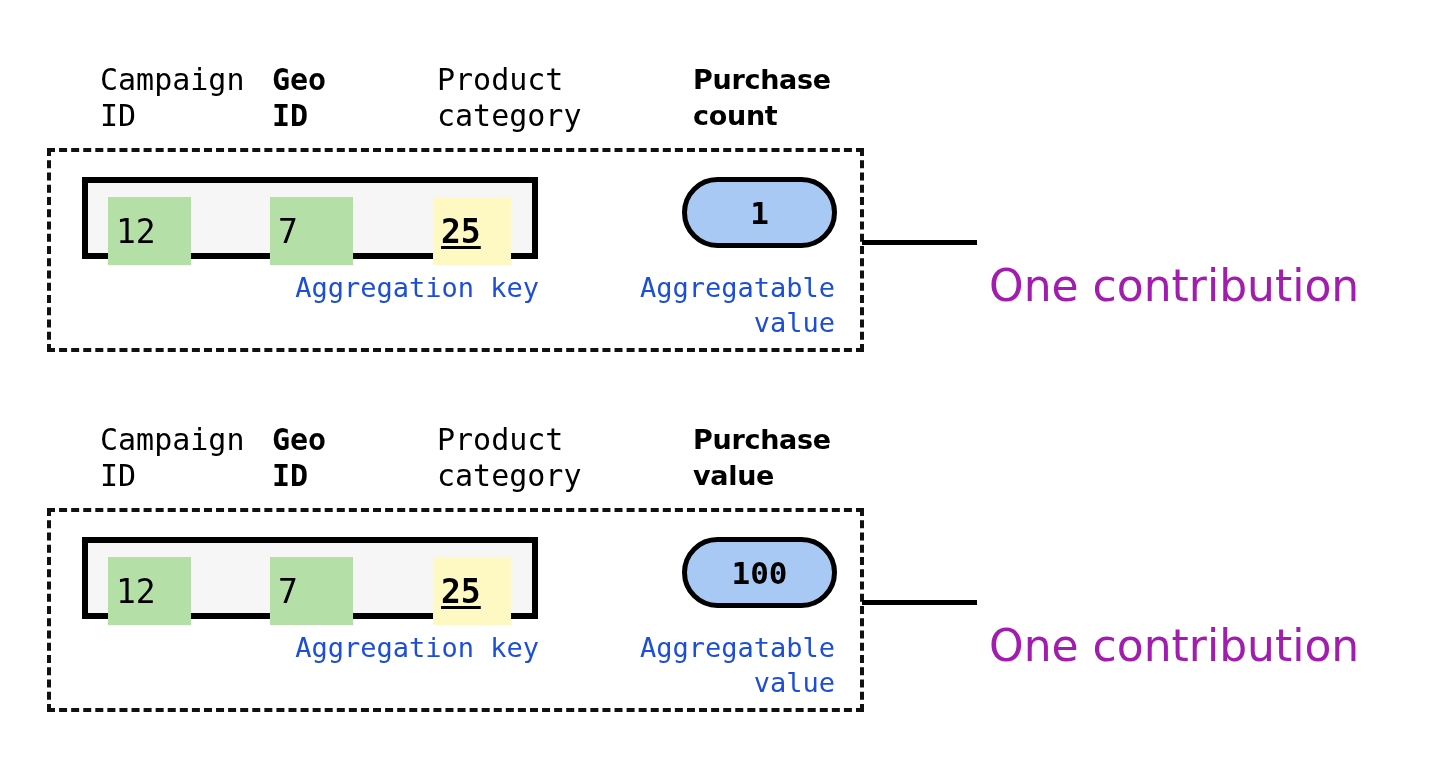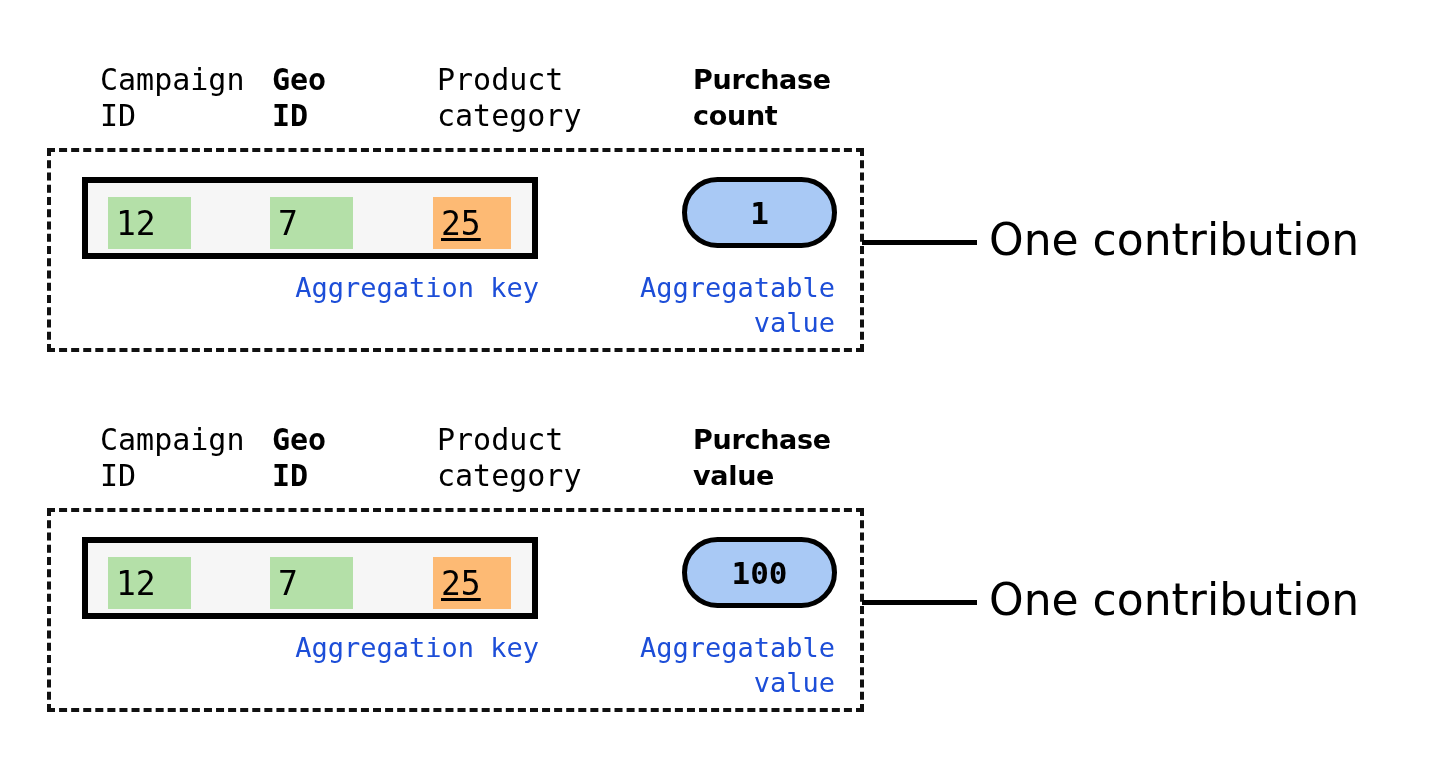--- a/index.html
+++ b/index.html
@@ -69,31 +69,31 @@
     top: 25px;
     width: 456px;
     height: 82px;
     box-sizing: border-box;
     border: 6px solid #000000;
     background: #f6f6f6;
   }
   .cell {
     position: absolute;
     top: 14px;
-    height: 52px;
+    height: 68px;
     display: flex;
     align-items: center;
     padding-left: 8px;
     box-sizing: border-box;
     font-family: "DejaVu Sans Mono", "Liberation Mono", monospace;
     font-size: 33px;
     color: #000000;
   }
   .cell-green { background: #b4e0a8; }
-  .cell-khaki { background: #fdba74; }
+  .cell-khaki { background: #fef9c3; font-weight: bold; }
   .cell-1 { left: 20px;  width: 83px; }
   .cell-2 { left: 182px; width: 83px; }
   .cell-3 { left: 345px; width: 78px; }
   .cell-3 .u { text-decoration: underline; text-decoration-thickness: 3px; text-underline-offset: 3px; }
 
   
   .pill {
     position: absolute;
     left: 631px;
     top: 25px;
@@ -128,22 +128,23 @@
   .leader {
     position: absolute;
     height: 5px;
     background: #000000;
   }
   .callout-label {
     position: absolute;
     font-family: "DejaVu Sans", "Liberation Sans", sans-serif;
     font-size: 44px;
     line-height: 44px;
-    color: #000000;
+    color: #a21caf;
     white-space: pre;
+    margin-top: 46px;
   }
 </style>
 </head>
 <body>
 
 <div class="block" style="top:0px;height:380px;">
 
   <div class="headers">
     <div class="hdr hdr-campaign">Campaign
 ID</div>

